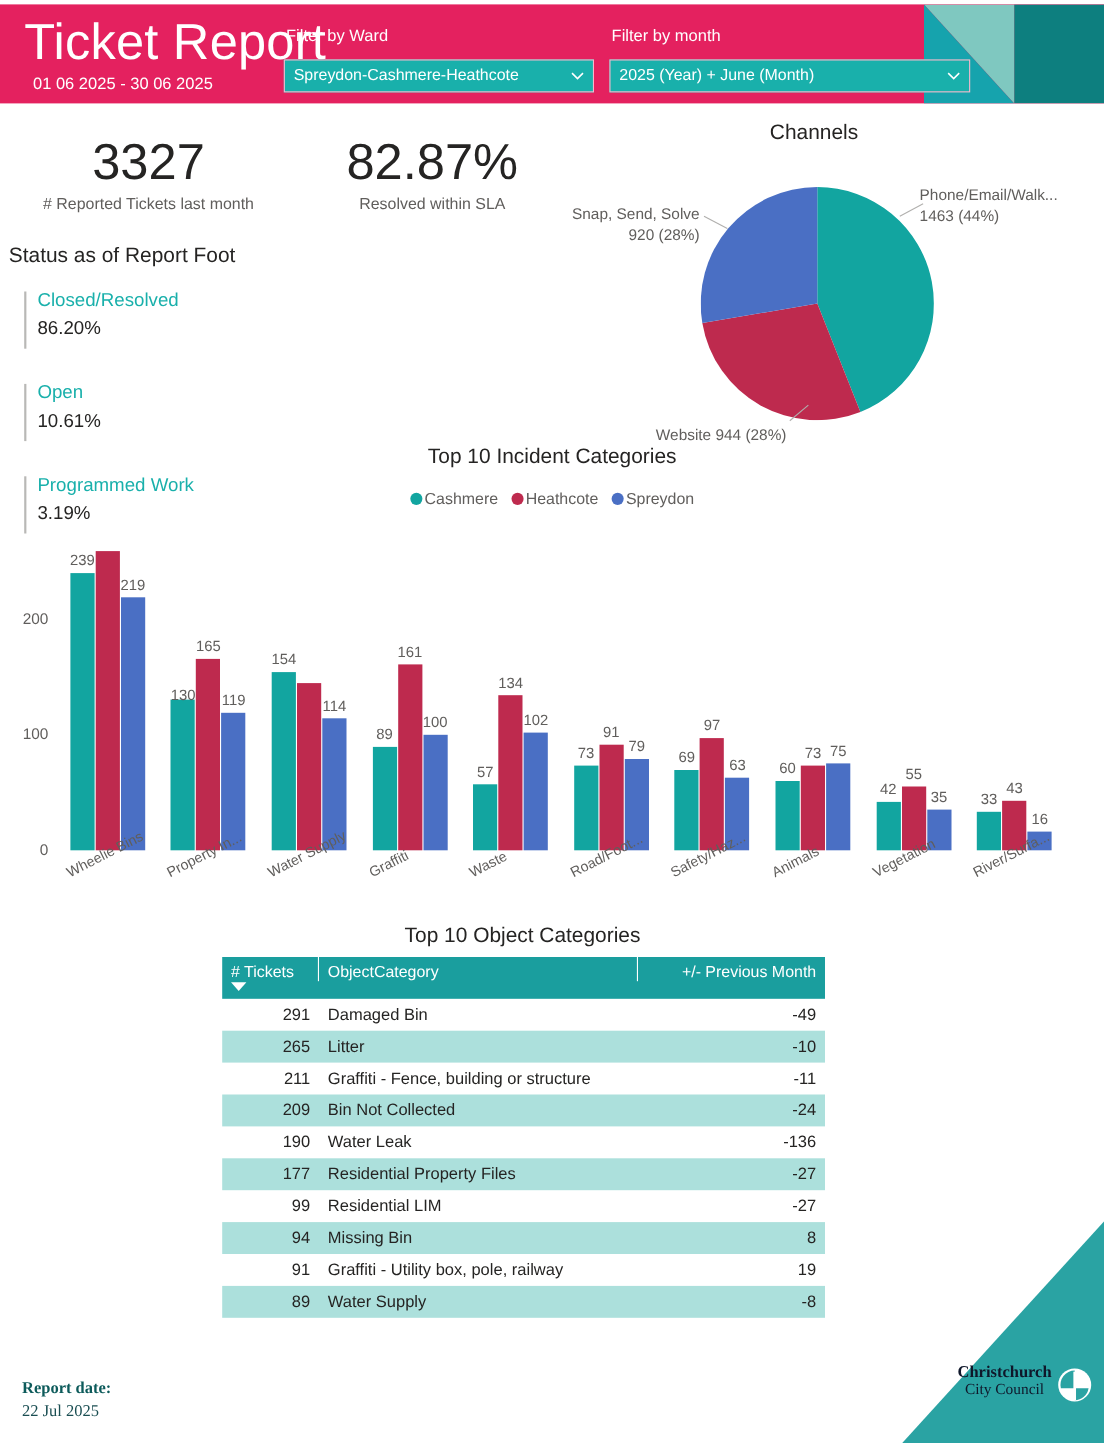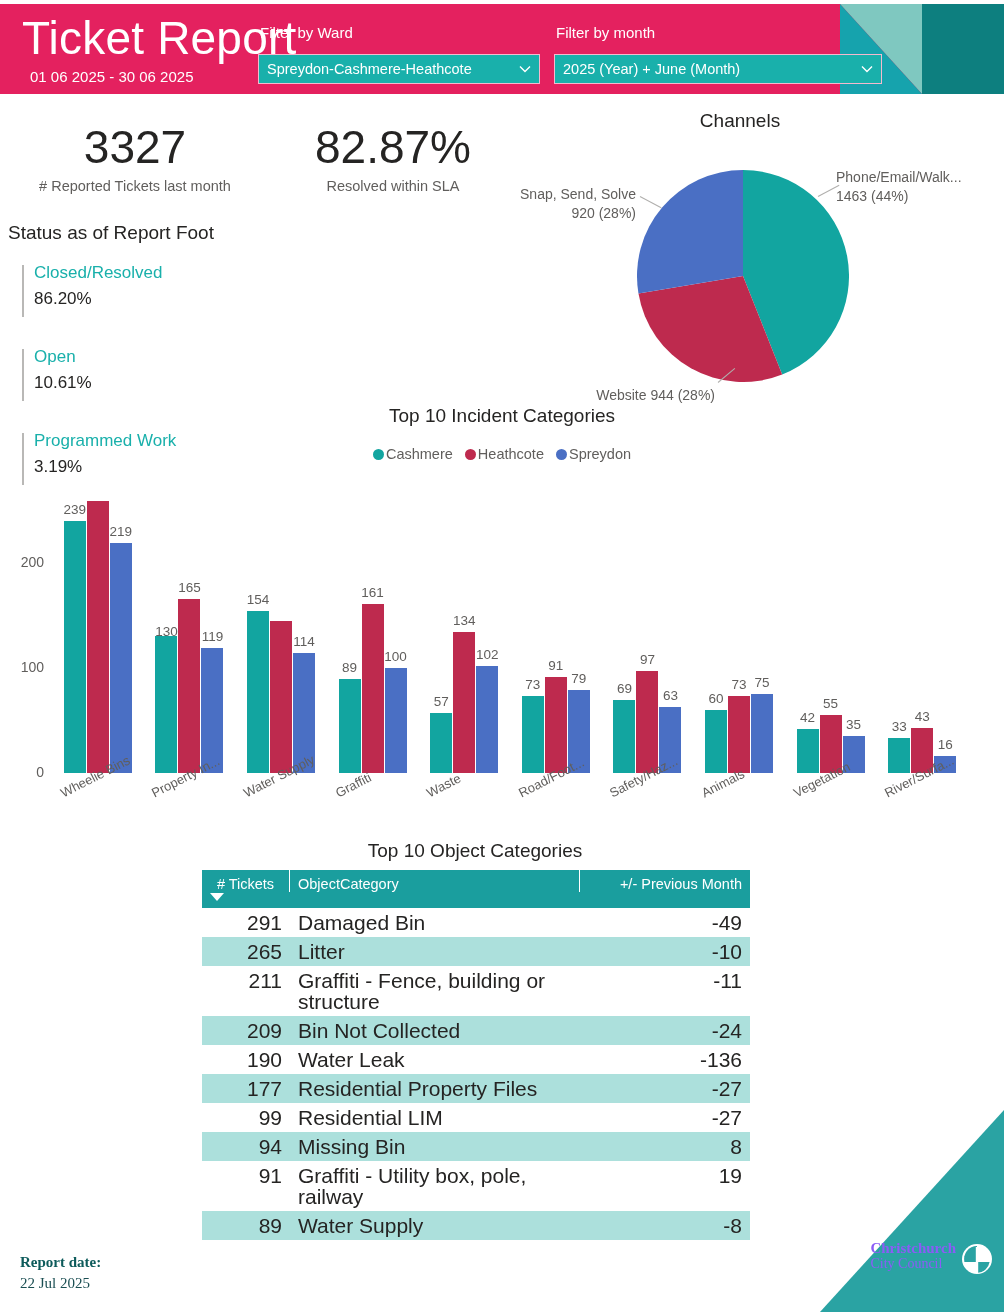--- a/index.html
+++ b/index.html
@@ -123,31 +123,31 @@
   
   .tbl-title {
     position:absolute; left:200px; top:840px; width:550px; text-align:center;
     font-size:19px; color:#252423;
   }
   .tbl { position:absolute; left:202px; top:870px; width:548px; }
   .tbl-head {
     display:flex; background:#1a9e9e; color:#ffffff; height:38px; align-items:flex-start;
   }
   .th { font-size:14.5px; padding:6px 8px 0 8px; position:relative; }
-  .th.c1 { width:88px; text-align:center; border-right:1px solid #ffffff; }
+  .th.c1 { width:88px; text-align:left; border-right:1px solid #ffffff; }
   .th.c2 { flex:1; text-align:left; border-right:1px solid #ffffff; }
   .th.c3 { width:170px; text-align:right; }
   .sort-caret {
     position:absolute; left:8px; top:23px; width:0; height:0;
     border-left:7px solid transparent; border-right:7px solid transparent;
     border-top:8px solid #ffffff;
   }
   .tr { display:flex; align-items:flex-start; min-height:29px; }
   .tr.alt { background:#ace0dc; }
-  .td { font-size:21px; color:#252423; padding:4px 8px 4px 8px; line-height:21px; }
+  .td { font-size:15px; color:#252423; padding:4px 8px 4px 8px; line-height:21px; }
   .td.c1 { width:88px; text-align:right; }
   .td.c2 { flex:1; text-align:left; }
   .td.c3 { width:170px; text-align:right; }
 
   
   .foot-lbl {
     position:absolute; left:20px; top:1254px; font-family:"Liberation Serif", serif;
     font-size:15px; font-weight:bold; color:#0d5b5b;
   }
   .foot-val {
@@ -155,21 +155,21 @@
     font-size:15px; color:#1a4e52;
   }
   .foot-deco {
     position:absolute; right:0; bottom:0; width:184px; height:202px; overflow:hidden;
   }
   .foot-tri {
     position:absolute; right:0; bottom:0; width:0; height:0;
     border-left:184px solid transparent; border-bottom:202px solid #2aa3a3;
   }
   .logo-txt {
-    position:absolute; right:48px; bottom:40px; text-align:left; color:#8b5cf6;
+    position:absolute; right:48px; bottom:40px; text-align:center; color:#0f172a;
     font-family:"Liberation Serif", serif; line-height:16px;
   }
   .logo-txt .l1 { font-size:15px; font-weight:bold; display:block; }
   .logo-txt .l2 { font-size:14px; display:block; }
   .logo-mark { position:absolute; right:10px; bottom:36px; width:34px; height:34px; }
 </style>
 </head>
 <body>
 
 <div class="header">

